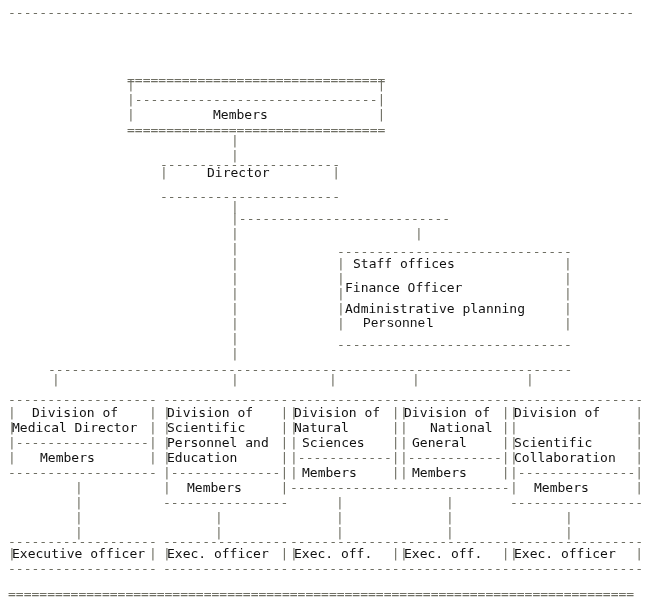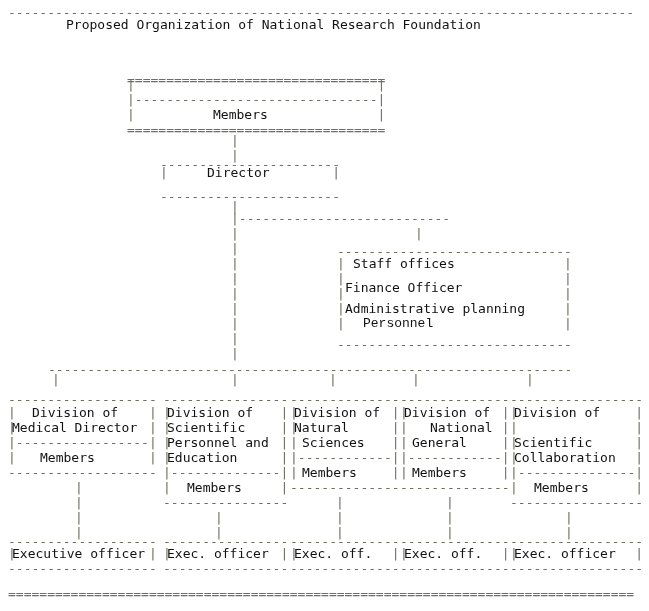--- a/index.html
+++ b/index.html
@@ -40,21 +40,20 @@
   }
   .label {
     color: #111111;
   }
 </style>
 </head>
 <body>
 
 <div id="chart-canvas">
     <div class="ascii-line rule" style="left: 8px; top: 5px;">--------------------------------------------------------------------------------</div>
-    <div class="ascii-line label" style="left: 66px; top: 17px;">Proposed Organization of National Research Foundation</div>
     <div class="ascii-line rule" style="left: 127px; top: 72px;">=================================</div>
     <div class="ascii-line rule" style="left: 127px; top: 77px;">|                               |</div>
     <div class="ascii-line rule" style="left: 127px; top: 92px;">|-------------------------------|</div>
     <div class="ascii-line rule" style="left: 127px; top: 107px;">|                               |</div>
     <div class="ascii-line label" style="left: 213px; top: 107px;">Members</div>
     <div class="ascii-line rule" style="left: 127px; top: 122px;">=================================</div>
     <div class="ascii-line rule" style="left: 231px; top: 133px;">|</div>
     <div class="ascii-line rule" style="left: 231px; top: 148px;">|</div>
     <div class="ascii-line rule" style="left: 160px; top: 157px;">-----------------------</div>
     <div class="ascii-line rule" style="left: 160px; top: 165px;">|                     |</div>

